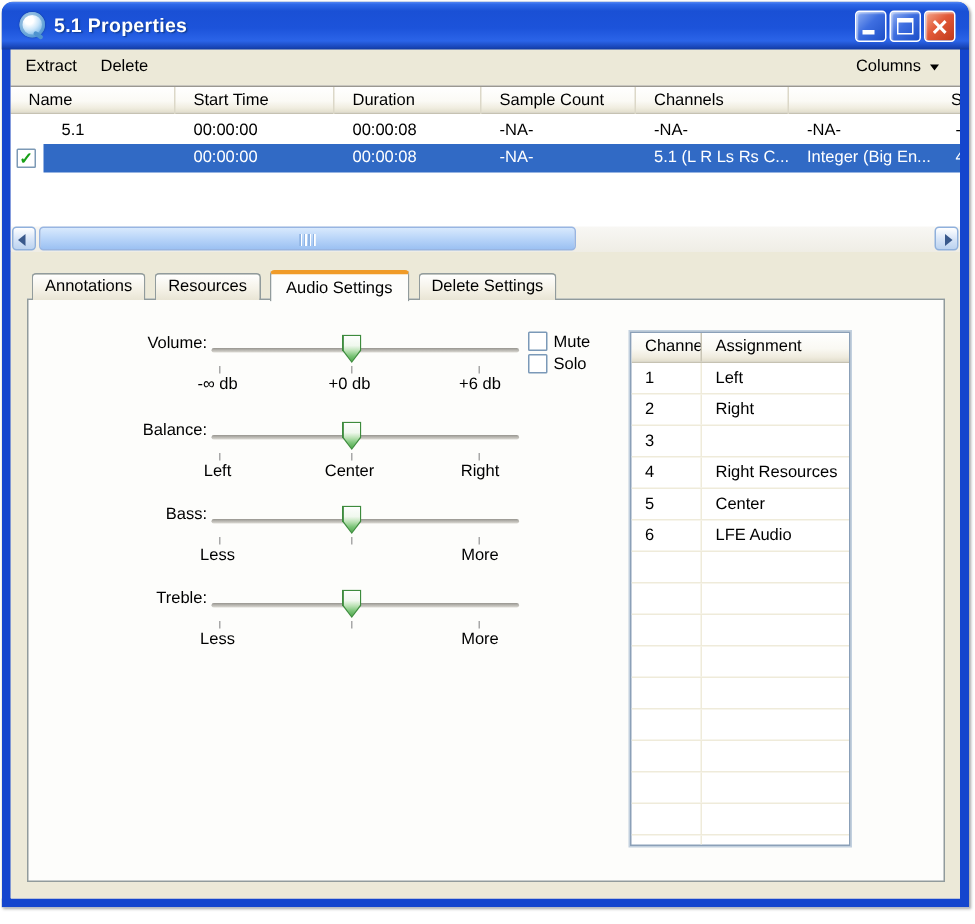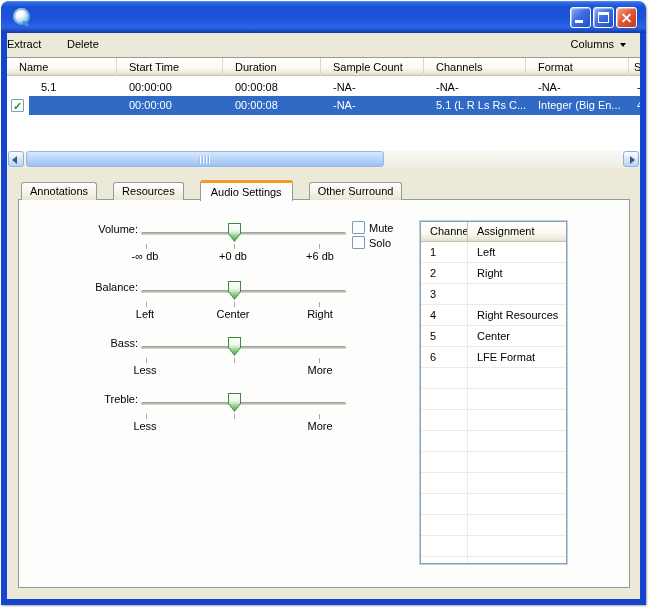--- a/index.html
+++ b/index.html
@@ -26,21 +26,21 @@
   .wbtn.close { background:linear-gradient(135deg,#F2A78C 0%,#E25A39 45%,#C0391B 100%); }
   .glyph-min { position:absolute; left:4px; bottom:4px; width:8px; height:3px; background:#fff; }
   .glyph-max { position:absolute; left:4px; top:4px; width:11px; height:11px;
       border:1px solid #fff; border-top:3px solid #fff; }
   .glyph-x1,.glyph-x2 { position:absolute; left:4px; top:9px; width:11px; height:2px; background:#fff; }
   .glyph-x1 { transform:rotate(45deg);} .glyph-x2 { transform:rotate(-45deg);}
   
   .menubar { position:absolute; left:6px; top:32px; width:633px; height:24px; background:#ECE9D8;
       font-size:11px; color:#000; }
   .menu-item { position:absolute; top:5px; cursor:default; }
-  .m-extract { left:0; } .m-delete { left:60px; }
+  .m-extract { left:10px; } .m-delete { left:60px; }
   .columns-dd { position:absolute; right:14px; top:5px; display:flex; align-items:center; gap:6px; }
   .dd-arrow { width:0; height:0; border-left:3.5px solid transparent; border-right:3.5px solid transparent;
       border-top:4px solid #000; margin-top:2px; }
   
   .tracklist { position:absolute; left:6px; top:56px; width:633px; height:111px; background:#fff;
       border-top:1px solid #9A9891; border-bottom:1px solid #9A9891; font-size:11px; }
   .lheader { position:absolute; left:0; top:0; width:100%; height:18px;
       background:linear-gradient(180deg,#FFFFFF 0%,#FBFAF5 55%,#F0EDE0 82%,#E2DECC 100%);
       border-bottom:1px solid #C6C2B2; }
   .hcell { position:absolute; top:0; height:18px; line-height:18px; padding-left:12px;
@@ -63,21 +63,21 @@
   .tri-l { left:3px; border-right:5px solid #39598C; border-left:none; }
   .tri-r { left:6px; border-left:5px solid #39598C; border-right:none; }
   .sb-thumb { position:absolute; left:19px; top:0px; width:358px; height:16px; border:1px solid #98B5E2;
       border-radius:3px; background:linear-gradient(180deg,#D8E9FD 0%,#B6D3F8 55%,#9CC1F2 100%); }
   .sb-grip { position:absolute; left:50%; top:4px; width:11px; height:8px; transform:translateX(-50%);
       background:repeating-linear-gradient(90deg,#8FB4E4 0 1px,#FFFFFF 1px 2px,rgba(0,0,0,0) 2px 3px); }
   
   .tabrow { position:absolute; left:20px; top:178px; height:21px; display:flex; align-items:flex-end; z-index:5; }
   .tab { height:18px; line-height:17px; padding:0 8px; font-size:11px; color:#000;
       background:linear-gradient(180deg,#FFFFFF,#F4F1E6 60%,#E9E5D5); border:1px solid #919B9C;
-      border-bottom:none; border-radius:3px 3px 0 0; margin-right:16px; position:relative; }
+      border-bottom:none; border-radius:3px 3px 0 0; margin-right:6px; position:relative; }
   .tab.active { height:21px; line-height:19px; padding:0 10px; background:#FDFDFB;
       border-top:3px solid #F09B28; z-index:6; margin-bottom:-1px; }
   
   .panel { position:absolute; left:17px; top:198px; width:612px; height:389px;
       background:#FDFDFB; border:1px solid #919B9C; z-index:4; font-size:11px; }
   
   .sgroup { position:absolute; left:62px; width:300px; height:48px; }
   .g-volume { top:23px; } .g-balance { top:81px; } .g-bass { top:137px; } .g-treble { top:193px;text-decoration:underline; }
   .slabel { position:absolute; left:0; top:0; width:57px; text-align:right; color:#000; }
   .strack { position:absolute; left:60px; top:9px; width:205px; height:3px; border-radius:2px;
@@ -108,20 +108,21 @@
   .c1 { width:47px; padding-left:9px; border-right:1px solid #EFEBDA; overflow:hidden; }
   .c2 { flex:1; padding-left:9px; overflow:hidden; white-space:nowrap; }
 </style>
 </head>
 <body>
 
 <div id="window">
 
   <div class="titlebar">
     <div class="qt-icon"></div>
+    <div class="title">5.1 Properties</div>
     <div class="winbtns">
       <div class="wbtn">
           <span class="glyph-min"></span>
         </div>
       <div class="wbtn">
           <span class="glyph-max"></span>
         </div>
       <div class="wbtn close">
           <span class="glyph-x1"></span>
           <span class="glyph-x2"></span>
@@ -138,21 +139,20 @@
     </span>
   </div>
 
   <div class="tracklist">
     <div class="lheader">
       <div class="hcell" style="left:0;width:110px;">Name</div>
       <div class="hcell" style="left:110px;width:106px;">Start Time</div>
       <div class="hcell" style="left:216px;width:98px;">Duration</div>
       <div class="hcell" style="left:314px;width:103px;">Sample Count</div>
       <div class="hcell" style="left:417px;width:102px;">Channels</div>
-      <div class="hcell" style="left:519px;width:103px;">Format</div>
       <div class="hcell" style="left:622px;width:11px;padding-left:5px;border-right:none;">S</div>
     </div>
 
     <div class="lrow" style="top:20px;">
       <div class="rowband"></div>
       <div class="cell" style="left:22px;width:88px;">5.1</div>
       <div class="cell" style="left:110px;width:106px;">00:00:00</div>
       <div class="cell" style="left:216px;width:98px;">00:00:08</div>
       <div class="cell" style="left:314px;width:103px;">-NA-</div>
       <div class="cell" style="left:417px;width:102px;">-NA-</div>
@@ -181,21 +181,21 @@
       <div class="sb-btn sb-right">
           <span class="tri tri-r"></span>
         </div>
     </div>
   </div>
 
   <div class="tabrow">
     <div class="tab">Annotations</div>
     <div class="tab">Resources</div>
     <div class="tab active">Audio Settings</div>
-    <div class="tab">Other Surround</div>
+    <div class="tab">Delete Settings</div>
   </div>
 
   <div class="panel">
 
     <div class="sgroup g-volume">
       <div class="slabel">Volume:</div>
       <div class="strack"></div>
       <div class="sthumb">
           <div class="sthumb-in"></div>
         </div>
@@ -271,21 +271,21 @@
       <div class="chrow">
         <div class="c1">4</div>
         <div class="c2">Right Resources</div>
       </div>
       <div class="chrow">
         <div class="c1">5</div>
         <div class="c2">Center</div>
       </div>
       <div class="chrow">
         <div class="c1">6</div>
-        <div class="c2">LFE Format</div>
+        <div class="c2">LFE Audio</div>
       </div>
       <div class="chrow">
           <div class="c1"></div>
           <div class="c2"></div>
         </div>
       <div class="chrow">
           <div class="c1"></div>
           <div class="c2"></div>
         </div>
       <div class="chrow">

